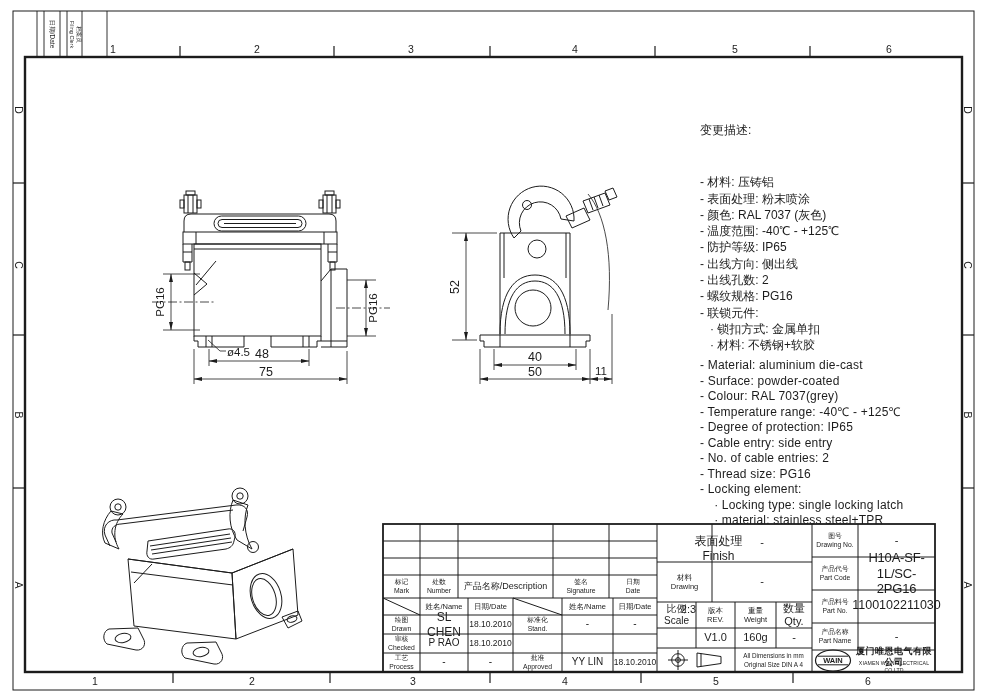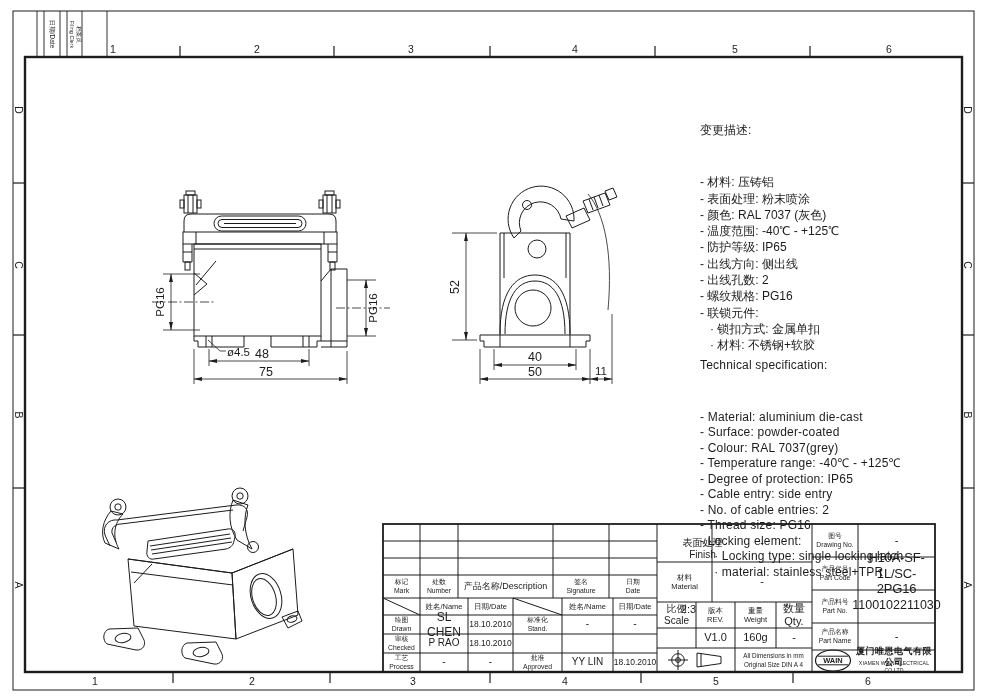--- a/index.html
+++ b/index.html
@@ -280,21 +280,20 @@
         <ellipse cx="292" cy="619" rx="5" ry="3.2" transform="rotate(-15 292 619)"></ellipse>
       </g>
     </g>
   </svg>
 
   <div class="notes" style="left:700px;top:86px">
     <div class="notes-title-cn">变更描述:</div>
     <div><div class="note-line-cn">- 材料: 压铸铝</div><div class="note-line-cn">- 表面处理: 粉末喷涂</div><div class="note-line-cn">- 颜色: RAL 7037 (灰色)</div><div class="note-line-cn">- 温度范围: -40℃ - +125℃</div><div class="note-line-cn">- 防护等级: IP65</div><div class="note-line-cn">- 出线方向: 侧出线</div><div class="note-line-cn">- 出线孔数: 2</div><div class="note-line-cn">- 螺纹规格: PG16</div><div class="note-line-cn">- 联锁元件:</div><div class="note-line-cn">   · 锁扣方式: 金属单扣</div><div class="note-line-cn">   · 材料: 不锈钢+软胶</div></div>
   </div>
   <div class="notes" style="left:700px;top:322px">
-    <div class="notes-title-en">Technical specification:</div>
     <div><div class="note-line-en">- Material: aluminium die-cast</div><div class="note-line-en">- Surface: powder-coated</div><div class="note-line-en">- Colour: RAL 7037(grey)</div><div class="note-line-en">- Temperature range: -40℃ - +125℃</div><div class="note-line-en">- Degree of protection: IP65</div><div class="note-line-en">- Cable entry: side entry</div><div class="note-line-en">- No. of cable entries: 2</div><div class="note-line-en">- Thread size: PG16</div><div class="note-line-en">- Locking element:</div><div class="note-line-en">    · Locking type: single locking latch</div><div class="note-line-en">    · material: stainless steel+TPR</div></div>
   </div>
 
   <svg style="left:0;top:0" width="989" height="700" viewBox="0 0 989 700">
     <g stroke="#1c1c1c" fill="none" stroke-width="1">
       <rect x="383" y="524" width="552" height="148" stroke-width="1.8"></rect>
       <line x1="657" y1="524" x2="657" y2="672"></line>
         <line x1="812" y1="524" x2="812" y2="672"></line>
       <line x1="420" y1="524" x2="420" y2="672"></line>
       <line x1="458" y1="524" x2="458" y2="598"></line>
@@ -366,25 +365,25 @@
   <div class="cell" style="left:468px;top:653px;width:45px;height:19px;font-size:10px">-</div>
   <div class="cell" style="left:513px;top:615px;width:49px;height:19px;font-size:6.8px">标准化
 Stand.</div>
   <div class="cell" style="left:562px;top:615px;width:51px;height:19px;font-size:10px">-</div>
   <div class="cell" style="left:613px;top:615px;width:44px;height:19px;font-size:10px">-</div>
   <div class="cell" style="left:513px;top:653px;width:49px;height:19px;font-size:6.8px">批准
 Approved</div>
   <div class="cell" style="left:562px;top:653px;width:51px;height:19px;font-size:10px">YY LIN</div>
   <div class="cell" style="left:613px;top:653px;width:44px;height:19px;font-size:8.5px">18.10.2010</div>
 
-  <div class="cell" style="left:675px;top:524px;width:55px;height:50px;font-size:10px">表面处理
+  <div class="cell" style="left:691px;top:524px;width:55px;height:50px;font-size:12px">表面处理
 Finish</div>
   <div class="cell" style="left:712px;top:524px;width:100px;height:38px;font-size:11px">-</div>
   <div class="cell" style="left:657px;top:562px;width:55px;height:40px;font-size:7.5px">材料
-Material</div>
+Drawing</div>
   <div class="cell" style="left:712px;top:562px;width:100px;height:40px;font-size:11px">-</div>
   <div class="cell" style="left:657px;top:602px;width:39px;height:26px;font-size:10px">比例
 Scale</div>
   <div class="cell" style="left:696px;top:602px;width:39px;height:26px;font-size:7.5px">版本
 REV.</div>
   <div class="cell" style="left:735px;top:602px;width:41px;height:26px;font-size:7.5px">重量
 Weight</div>
   <div class="cell" style="left:776px;top:602px;width:36px;height:26px;font-size:11px">数量
 Qty.</div>
   <div class="cell" style="left:657px;top:600px;width:63px;height:20px;font-size:11px">2:3</div>

